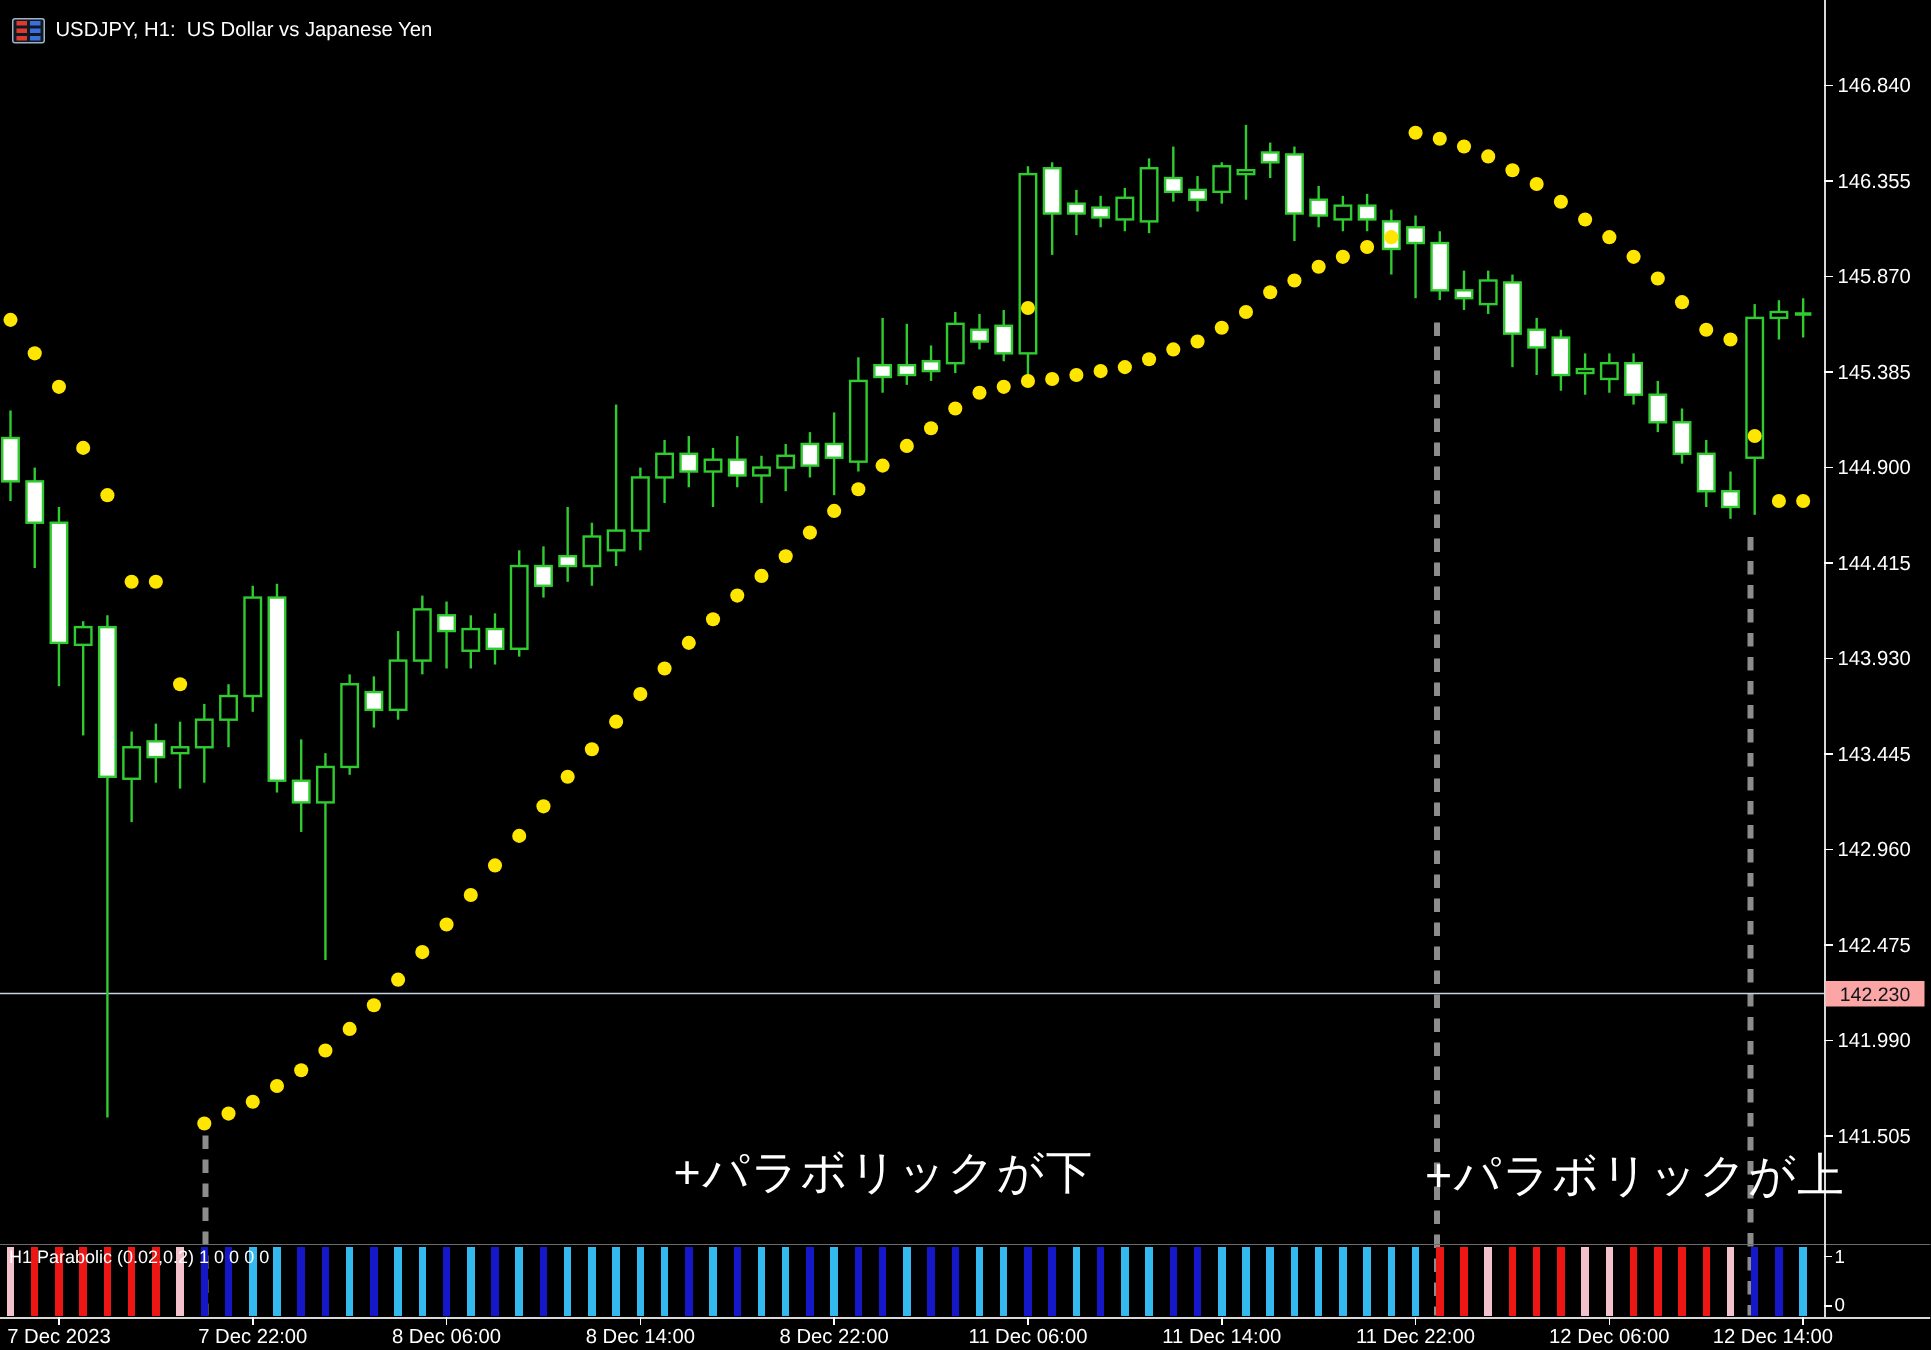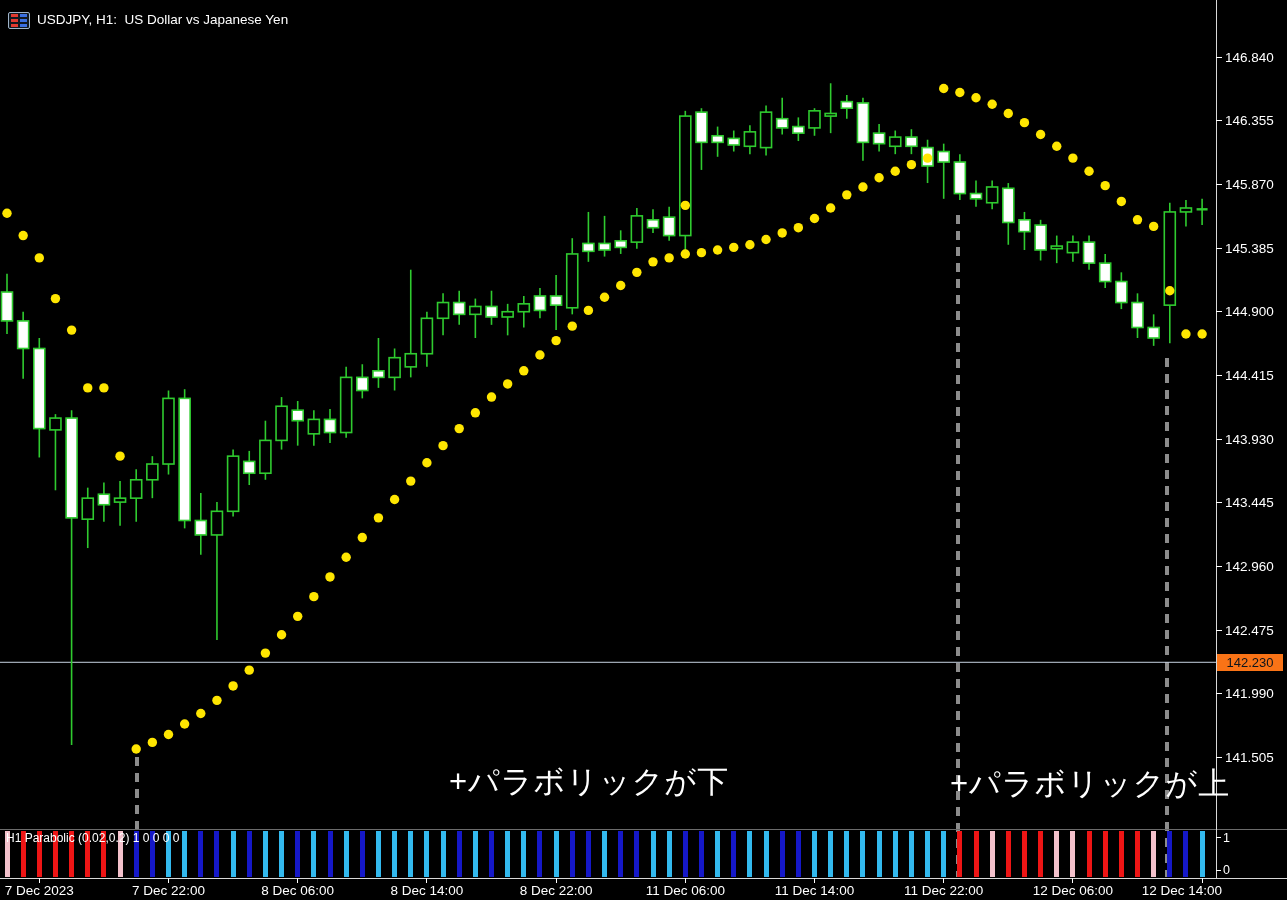--- a/index.html
+++ b/index.html
@@ -9,21 +9,21 @@
   .hdr{position:absolute;left:8px;top:12px;display:flex;align-items:flex-start;gap:7px;z-index:5;}
   .hdr-title{color:#fff;font-size:13.5px;white-space:pre;}
   .sym-icon{width:22px;height:17px;border:1px solid #9fb3c8;border-radius:2px;background:#101820;
             display:flex;align-items:center;justify-content:center;gap:2px;padding:1px 2px;box-sizing:border-box;}
   .sym-icon .col{display:flex;flex-direction:column;gap:2px;}
   .sym-icon .bar{width:7px;height:3px;}
   .ind-label{position:absolute;left:6px;top:831px;color:#fff;font-size:12px;z-index:5;white-space:pre;}
   .ann{position:absolute;color:#fff;font-size:31px;z-index:4;white-space:pre;letter-spacing:1px;}
   .ann1{left:449px;top:761px;}
   .ann2{left:950px;top:763px;}
-  .badge{position:absolute;left:1217px;top:654px;width:66px;height:17px;background:#f97316;color:#0c141c;
+  .badge{position:absolute;left:1217px;top:654px;width:66px;height:17px;background:#fca5a5;color:#0c141c;
          font-size:13px;display:flex;align-items:center;justify-content:center;z-index:6;}
   .axis-drag{position:absolute;background:transparent;z-index:7;}
   #price-axis-drag{left:1216px;top:0;width:71px;height:878px;}
   #time-axis-drag{left:0;top:878px;width:1287px;height:22px;}
 </style>
 </head>
 <body>
 
 <div id="stage">
   <svg id="chart-svg" width="1287" height="900" viewBox="0 0 1287 900">

